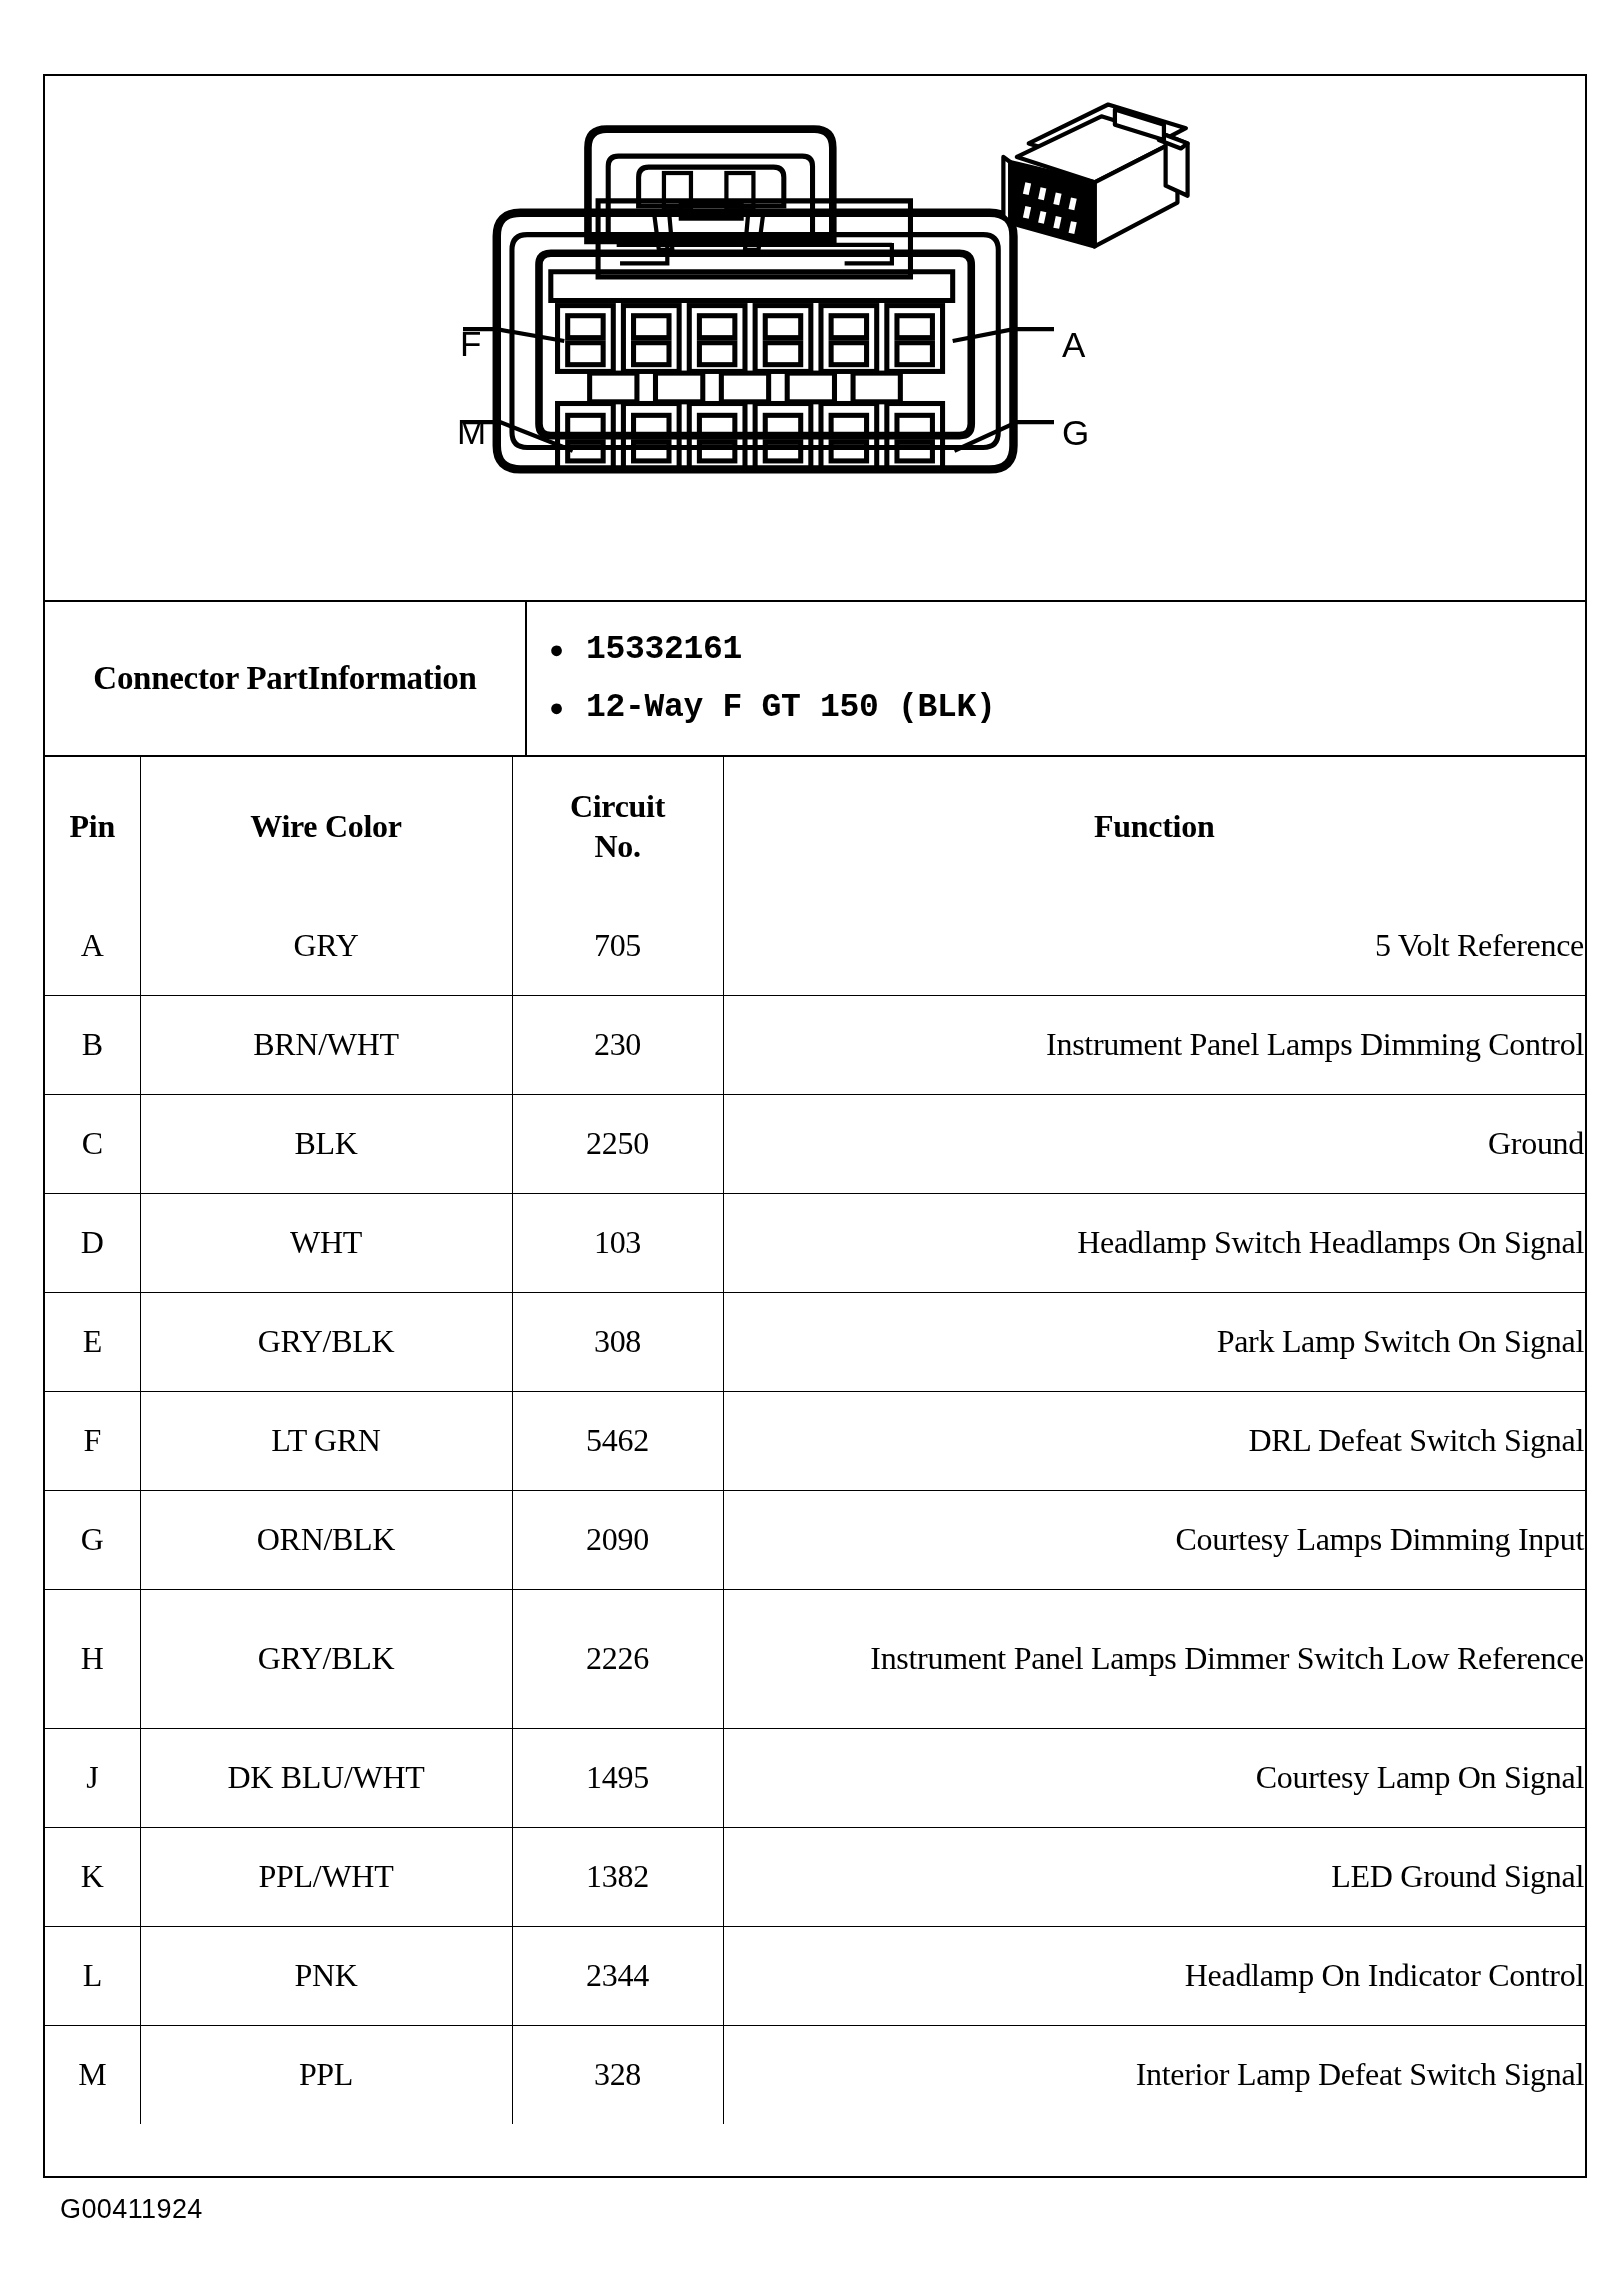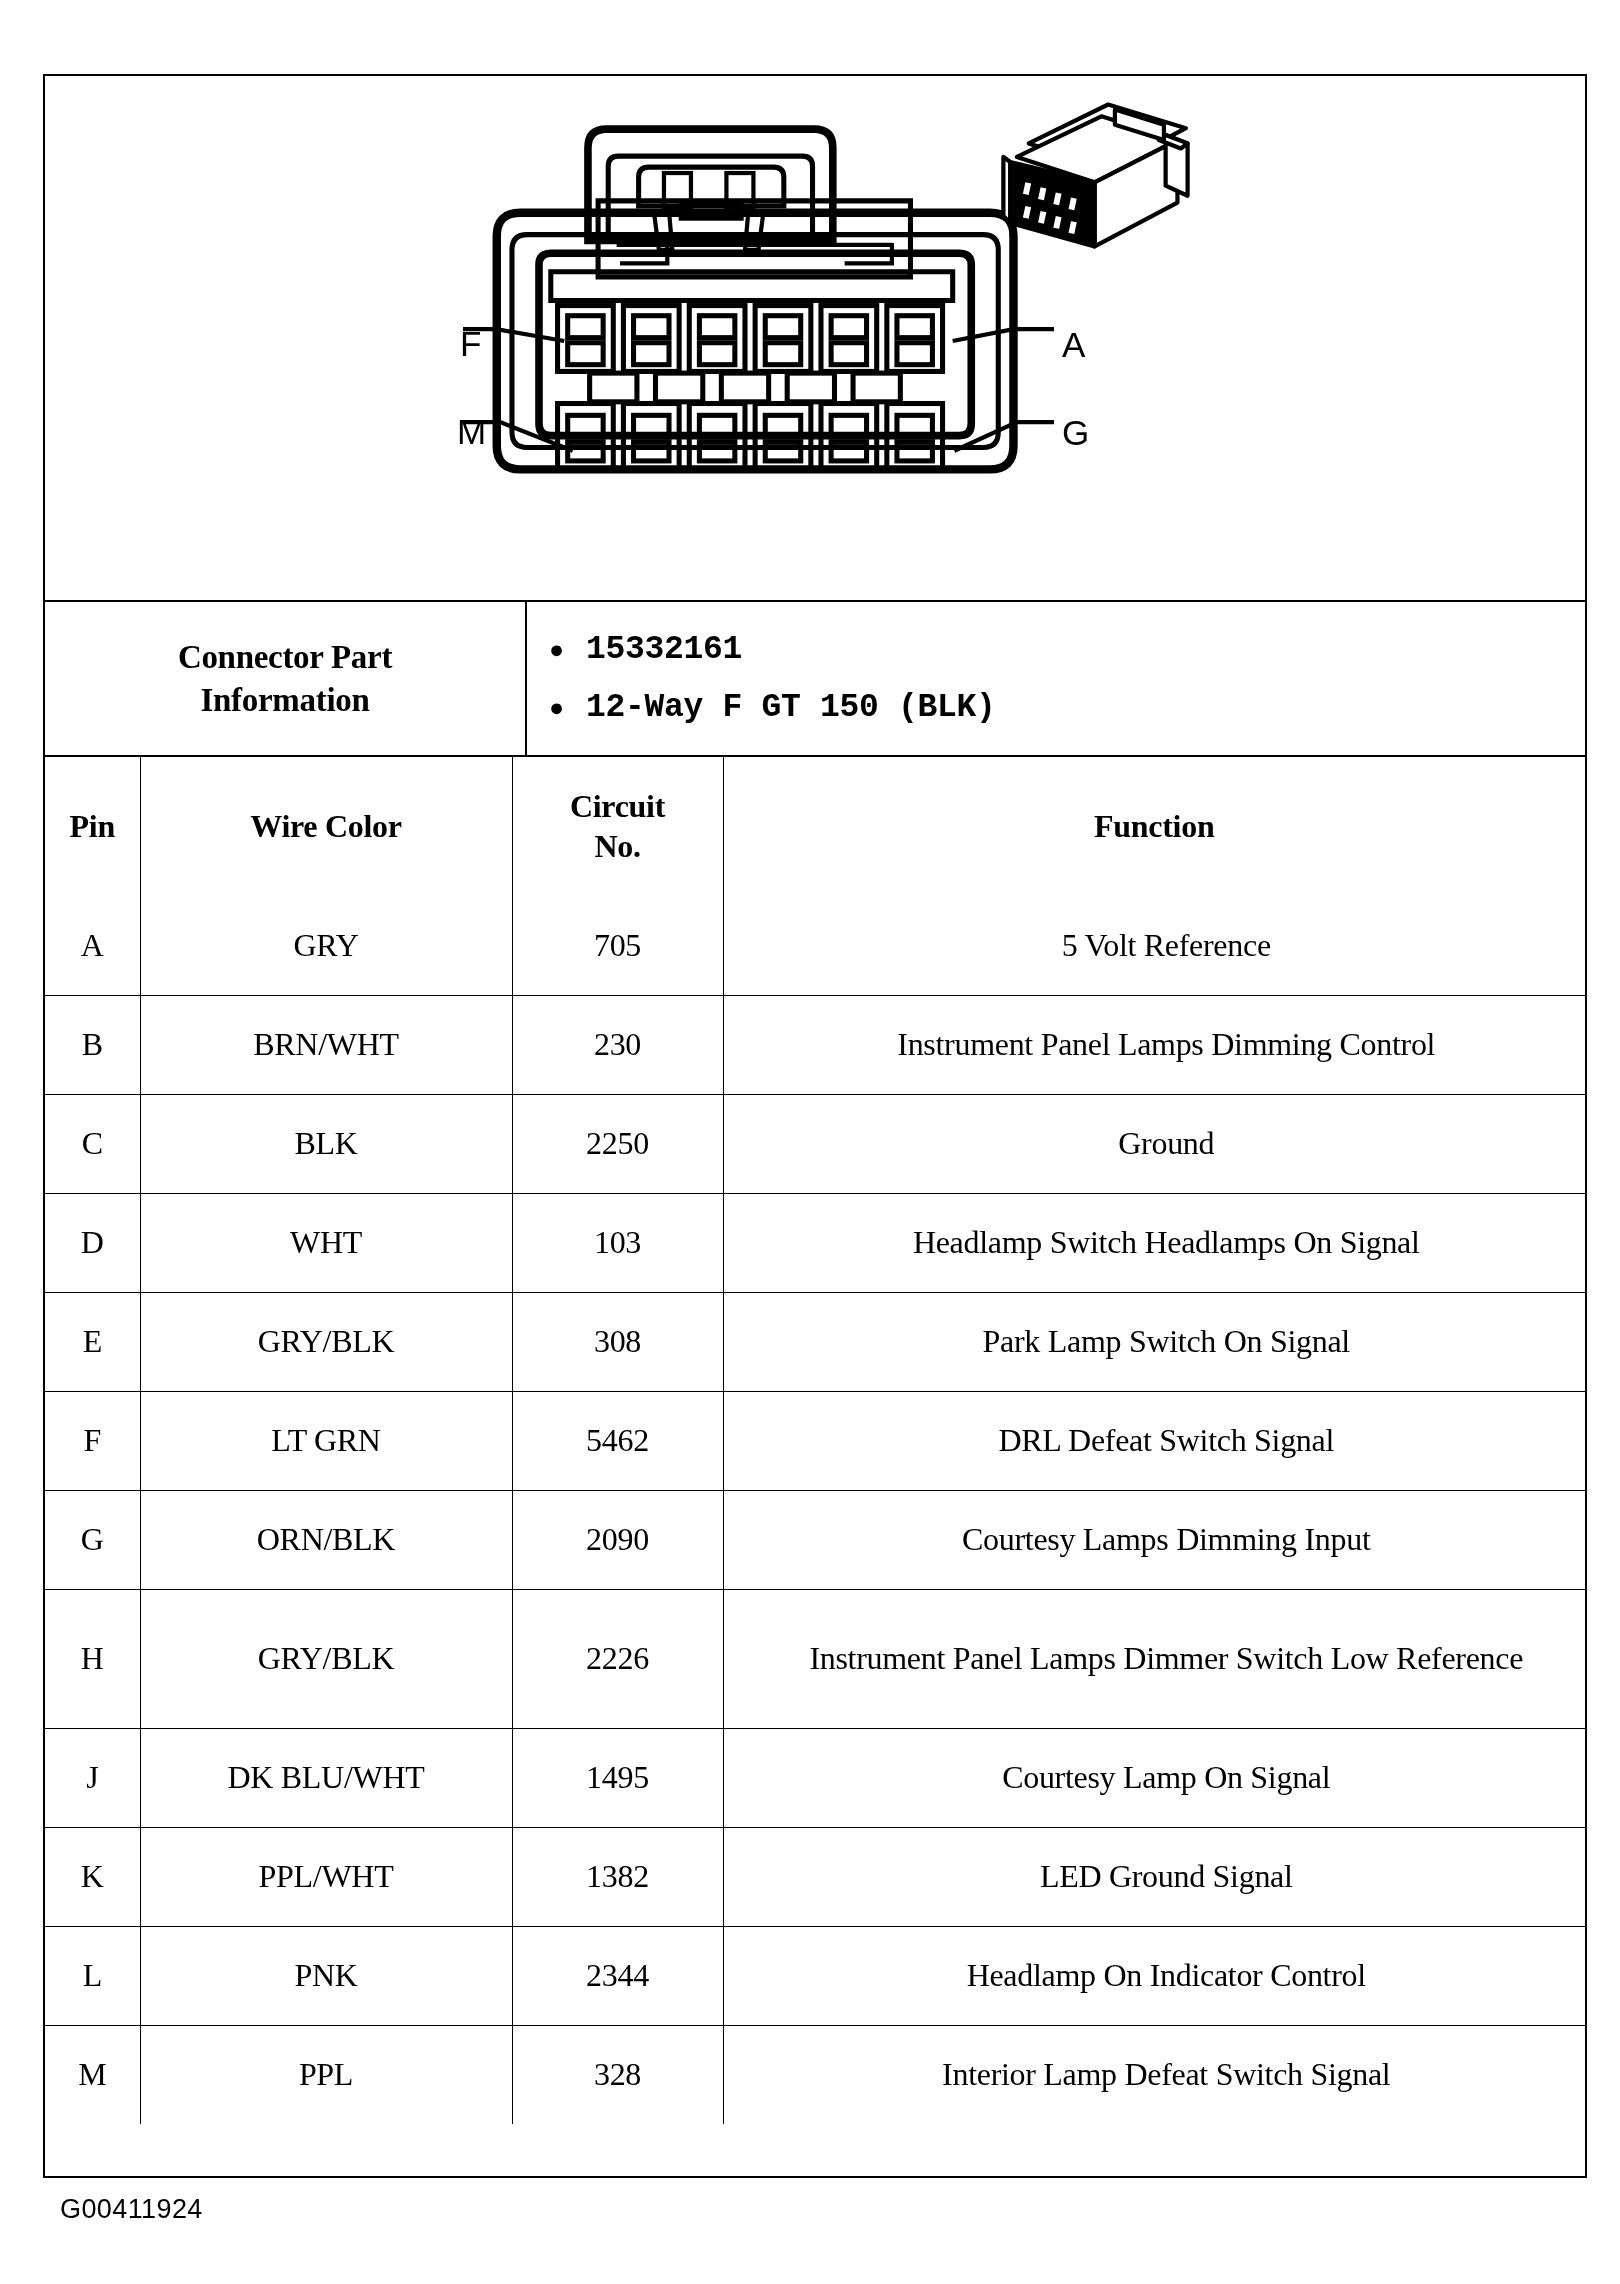--- a/index.html
+++ b/index.html
@@ -65,21 +65,21 @@
     border-bottom: 2.5px solid #000;
     min-height: 155px;
     box-sizing: border-box;
   }
   #part-info-label {
     width: 482px;
     flex: 0 0 482px;
     border-right: 2.5px solid #000;
     box-sizing: border-box;
     display: flex;
-    flex-direction: column;
+    flex-direction: row;
     align-items: center;
     justify-content: center;
     font-weight: bold;
     font-size: 33px;
     line-height: 1.28;
     letter-spacing: -0.3px;
   }
   #part-info-values {
     flex: 1;
     box-sizing: border-box;
@@ -136,21 +136,21 @@
     line-height: 1.22;
     border-bottom: 2.5px solid #000;
   }
   #pin-table tbody td {
     height: 99px;
     vertical-align: middle;
     text-align: center;
     font-weight: normal;
   }
   #pin-table tbody td.fn {
-    text-align: center;
+    text-align: right;
     padding-left: 25px;
     line-height: 1.22;
   }
   #pin-table tbody tr.tall td { height: 139px; }
 
   
   #footer-code {
     position: absolute;
     left: 60px;
     top: 2194px;

